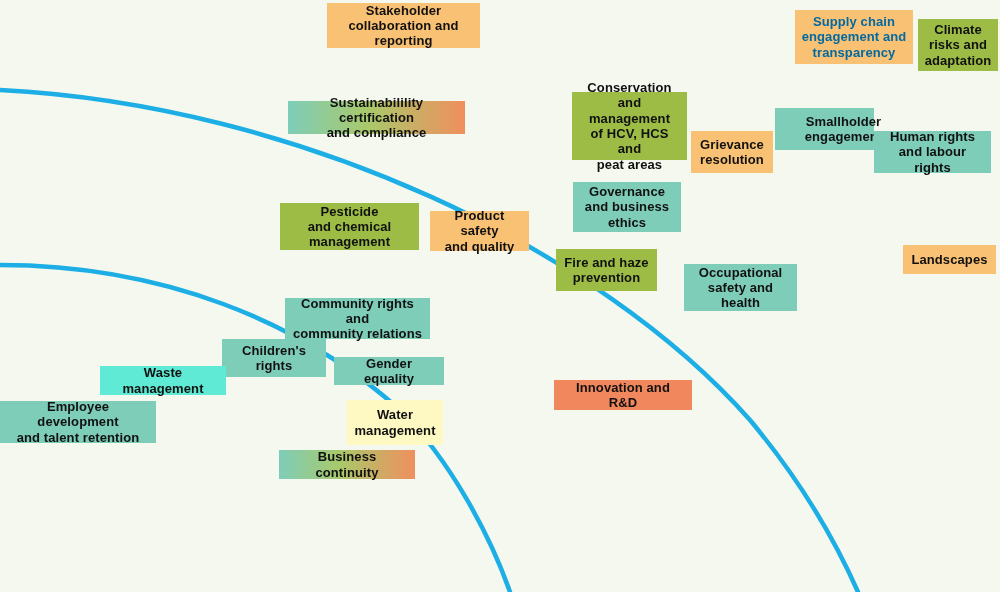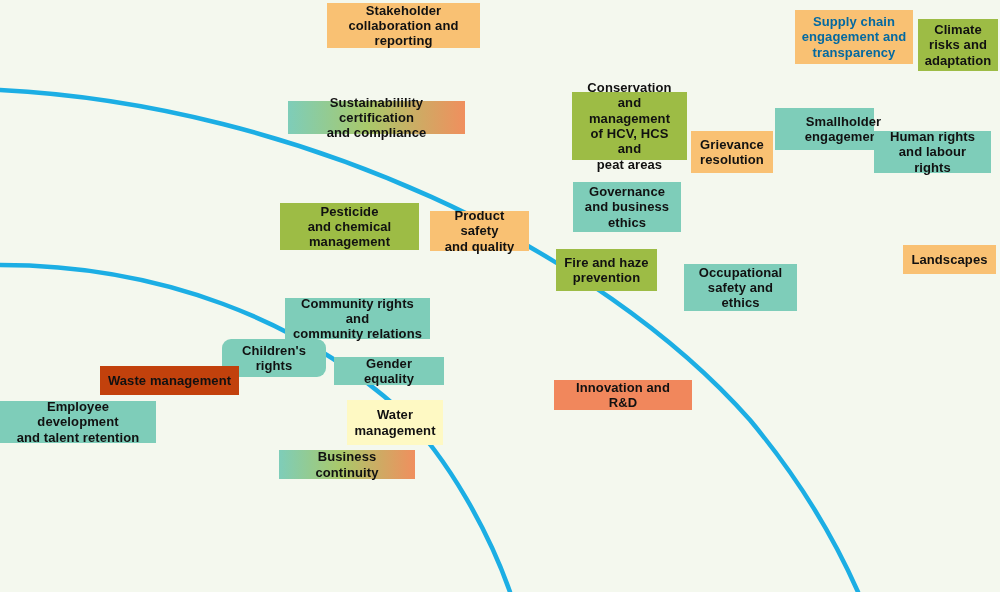--- a/index.html
+++ b/index.html
@@ -82,27 +82,27 @@
       <div class="topic" style="left: 280px; top: 203px; width: 139px; height: 47px; background: rgb(157, 188, 69); color: rgb(17, 17, 17);">Pesticide
 and chemical
 management</div>
       <div class="topic" style="left: 430px; top: 211px; width: 99px; height: 40px; background: rgb(249, 193, 115); color: rgb(17, 17, 17);">Product safety
 and quality</div>
       <div class="topic" style="left: 903px; top: 245px; width: 93px; height: 29px; background: rgb(249, 193, 115); color: rgb(17, 17, 17);">Landscapes</div>
       <div class="topic" style="left: 556px; top: 249px; width: 101px; height: 42px; background: rgb(157, 188, 69); color: rgb(17, 17, 17);">Fire and haze
 prevention</div>
       <div class="topic" style="left: 684px; top: 264px; width: 113px; height: 47px; background: rgb(126, 205, 185); color: rgb(17, 17, 17);">Occupational
 safety and
-ethics</div>
+health</div>
       <div class="topic" style="left: 285px; top: 298px; width: 145px; height: 41px; background: rgb(126, 205, 185); color: rgb(17, 17, 17);">Community rights and
 community relations</div>
-      <div class="topic" style="left: 222px; top: 339px; width: 104px; height: 38px; background: rgb(126, 205, 185); color: rgb(17, 17, 17); border-radius: 9px;">Children's
+      <div class="topic" style="left: 222px; top: 339px; width: 104px; height: 38px; background: rgb(126, 205, 185); color: rgb(17, 17, 17);">Children's
 rights</div>
       <div class="topic" style="left: 334px; top: 357px; width: 110px; height: 28px; background: rgb(126, 205, 185); color: rgb(17, 17, 17);">Gender equality</div>
-      <div class="topic" style="left: 100px; top: 366px; width: 139px; height: 29px; background: #c2410c; color: rgb(17, 17, 17);">Waste management</div>
+      <div class="topic" style="left: 100px; top: 366px; width: 126px; height: 29px; background: #5eead4; color: rgb(17, 17, 17);">Waste management</div>
       <div class="topic" style="left: 554px; top: 380px; width: 138px; height: 30px; background: rgb(241, 135, 92); color: rgb(17, 17, 17);">Innovation and R&amp;D</div>
       <div class="topic" style="left: 347px; top: 400px; width: 96px; height: 45px; background: #fef9c3; color: rgb(17, 17, 17);">Water
 management</div>
       <div class="topic" style="left: 0px; top: 401px; width: 156px; height: 42px; background: rgb(126, 205, 185); color: rgb(17, 17, 17);">Employee development
 and talent retention</div>
       <div class="topic" style="left: 279px; top: 450px; width: 136px; height: 29px; background: linear-gradient(90deg, rgb(126, 205, 185) 0%, rgb(169, 201, 106) 45%, rgb(240, 143, 94) 100%); color: rgb(17, 17, 17);">Business continuity</div>
     </div>
 
 </div>
 

